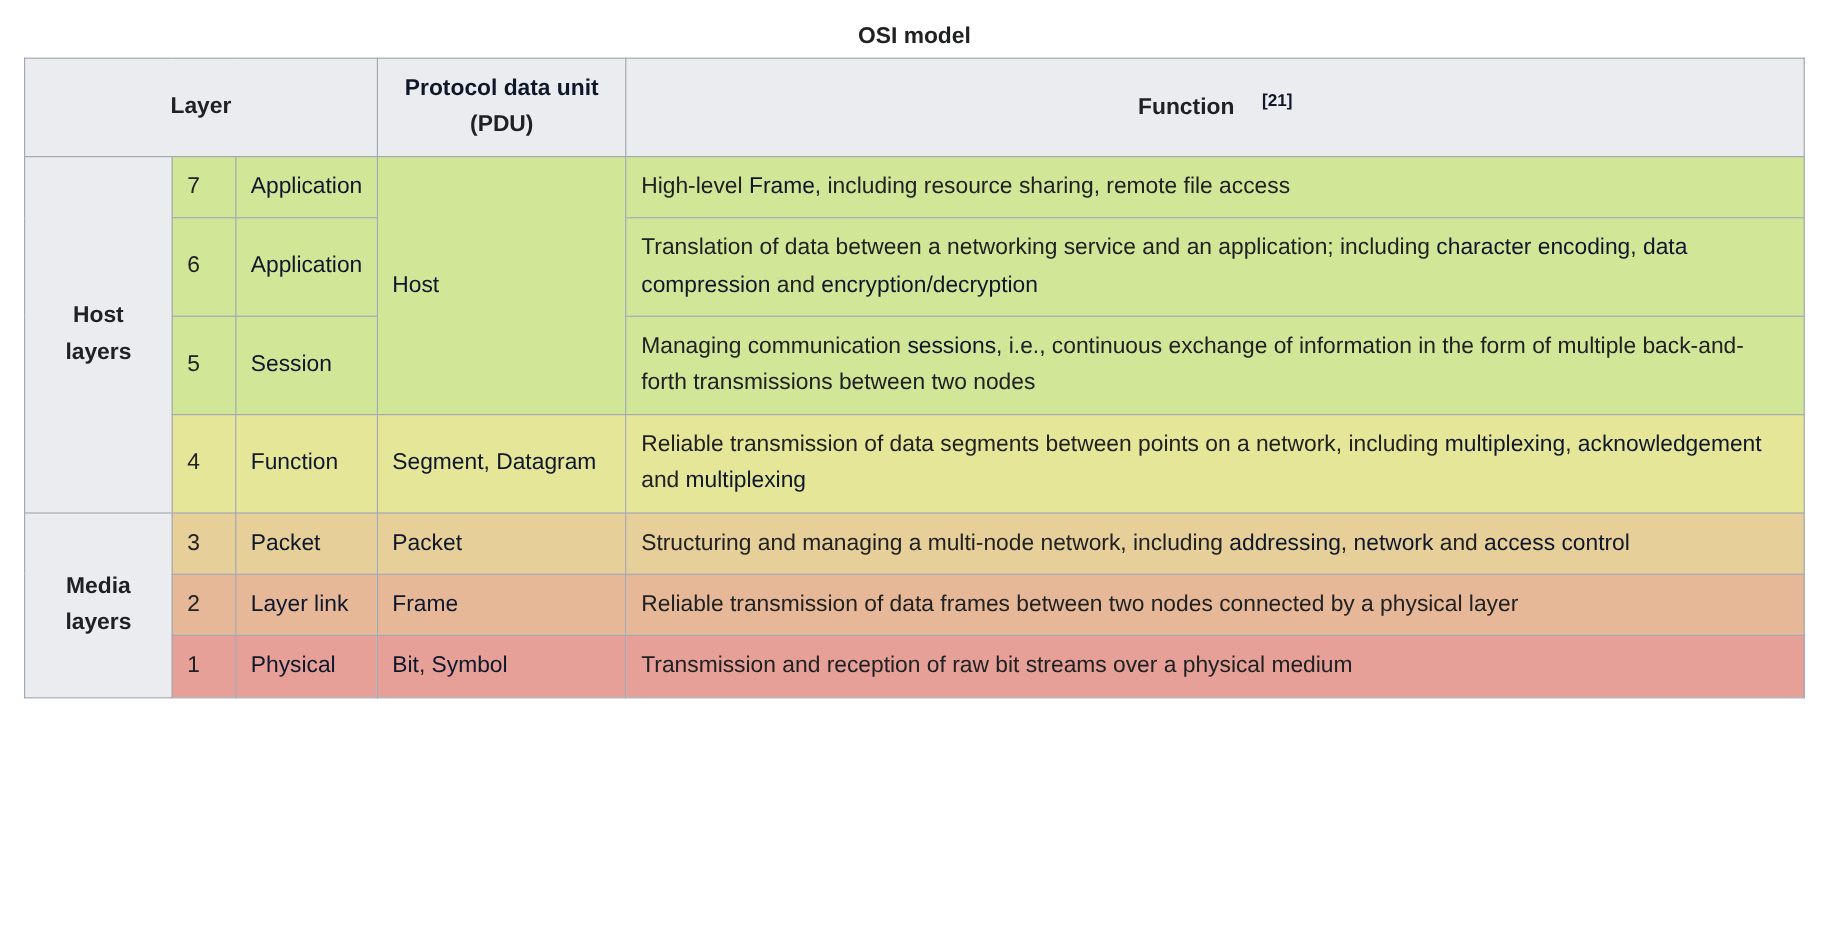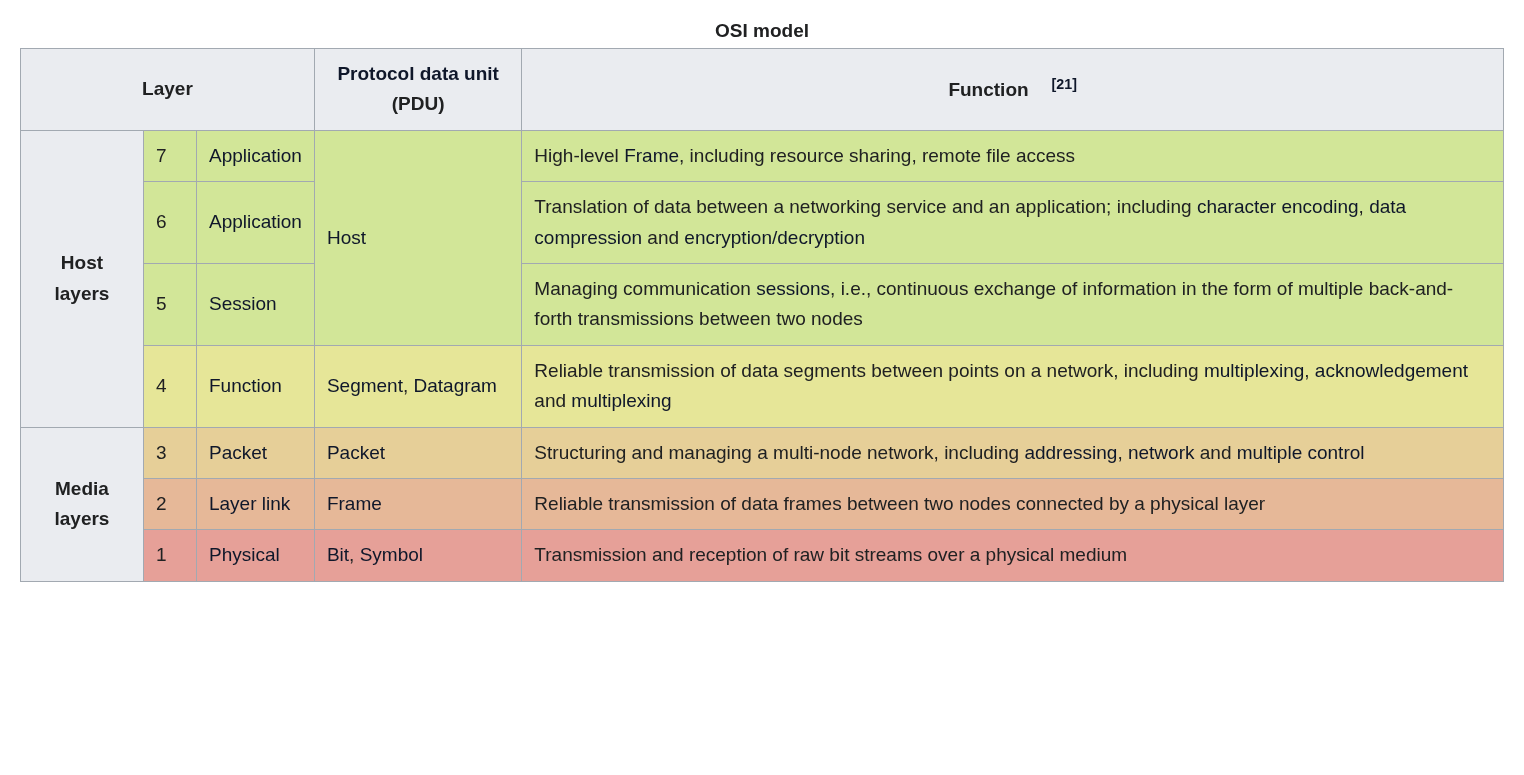--- a/index.html
+++ b/index.html
@@ -121,21 +121,21 @@
     <tr>
       <th rowspan="3">Media layers</th>
       <td class="num-col bg-tan">3</td>
       <td class="bg-tan">
         <a class="wlink">Packet</a>
       </td>
       <td class="bg-tan">
         <a class="wlink">Packet</a>
       </td>
       <td class="bg-tan">
-        <span>Structuring and managing a multi-node network, including </span><a class="wlink">addressing</a><span>, </span><a class="wlink">network</a><span> and </span><a class="wlink">multiple control</a>
+        <span>Structuring and managing a multi-node network, including </span><a class="wlink">addressing</a><span>, </span><a class="wlink">network</a><span> and </span><a class="wlink">access control</a>
       </td>
     </tr>
 
     <tr>
       <td class="num-col bg-orange">2</td>
       <td class="bg-orange">
         <a class="wlink">Layer link</a>
       </td>
       <td class="bg-orange">
         <a class="wlink">Frame</a>

